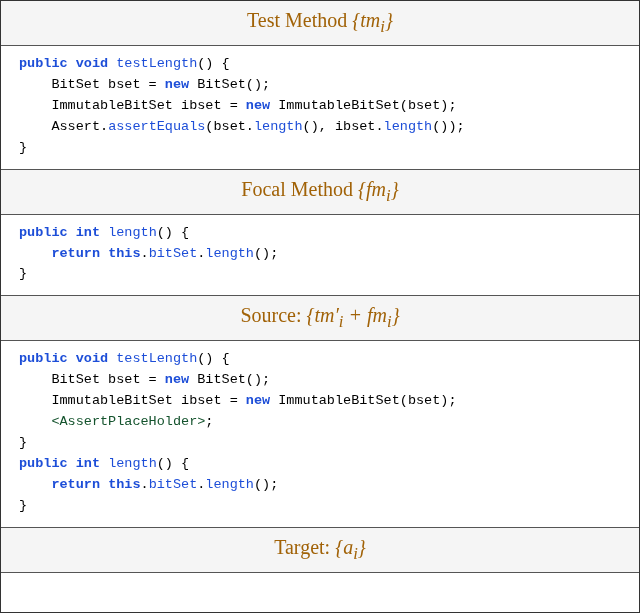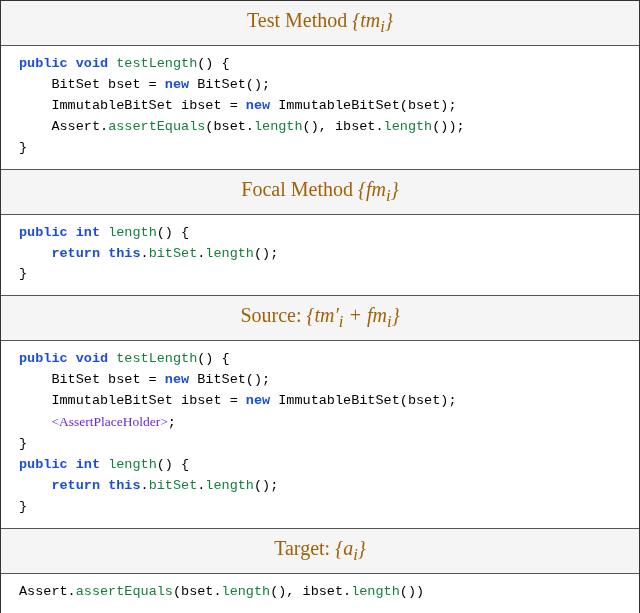--- a/index.html
+++ b/index.html
@@ -33,26 +33,25 @@
       line-height: 1.55;
       border-bottom: 1px solid #555;
     }
 
     .kw-green {
       color: #1d4ed8;
       font-weight: bold;
     }
 
     .method-teal {
-      color: #15803d;
+      color: #1d4ed8;
     }
 
     .placeholder-red {
-      color: #6d28d9;
-      font-family: Liberation Serif, serif;
+      color: #14532d;
     }
 
     .last-section .code-block {
       border-bottom: none;
     }
   </style>
 </head>
 <body>
 
 <div>
@@ -92,16 +91,13 @@
     <div><span class="kw-green">public</span> <span class="kw-green">int</span> <span class="method-teal">length</span>() {</div>
     <div>&nbsp;&nbsp;&nbsp;&nbsp;<span class="kw-green">return</span> <span class="kw-green">this</span>.<span class="method-teal">bitSet</span>.<span class="method-teal">length</span>();</div>
     <div>}</div>
   </div>
 </div>
 
 <div class="last-section">
   <div class="section-header">
     Target: <span class="math">{<em>a<sub>i</sub></em>}</span>
   </div>
-  <div class="code-block">
-    <div>Assert.<span class="method-teal">assertEquals</span>(bset.<span class="method-teal">length</span>(), ibset.<span class="method-teal">length</span>())</div>
-  </div>
 </div>
 
 </body></html>

